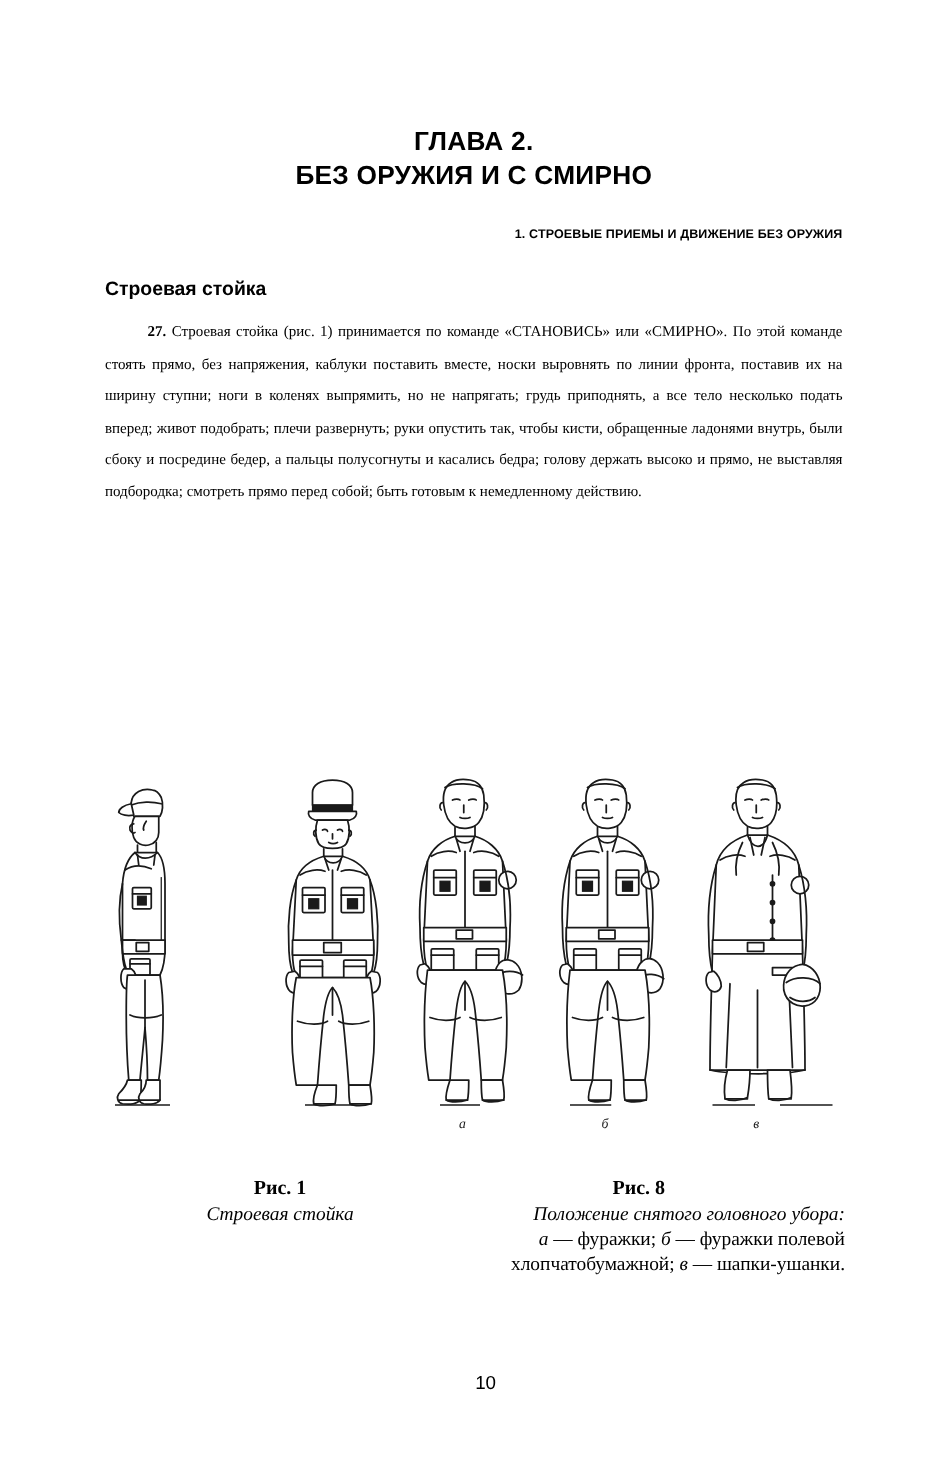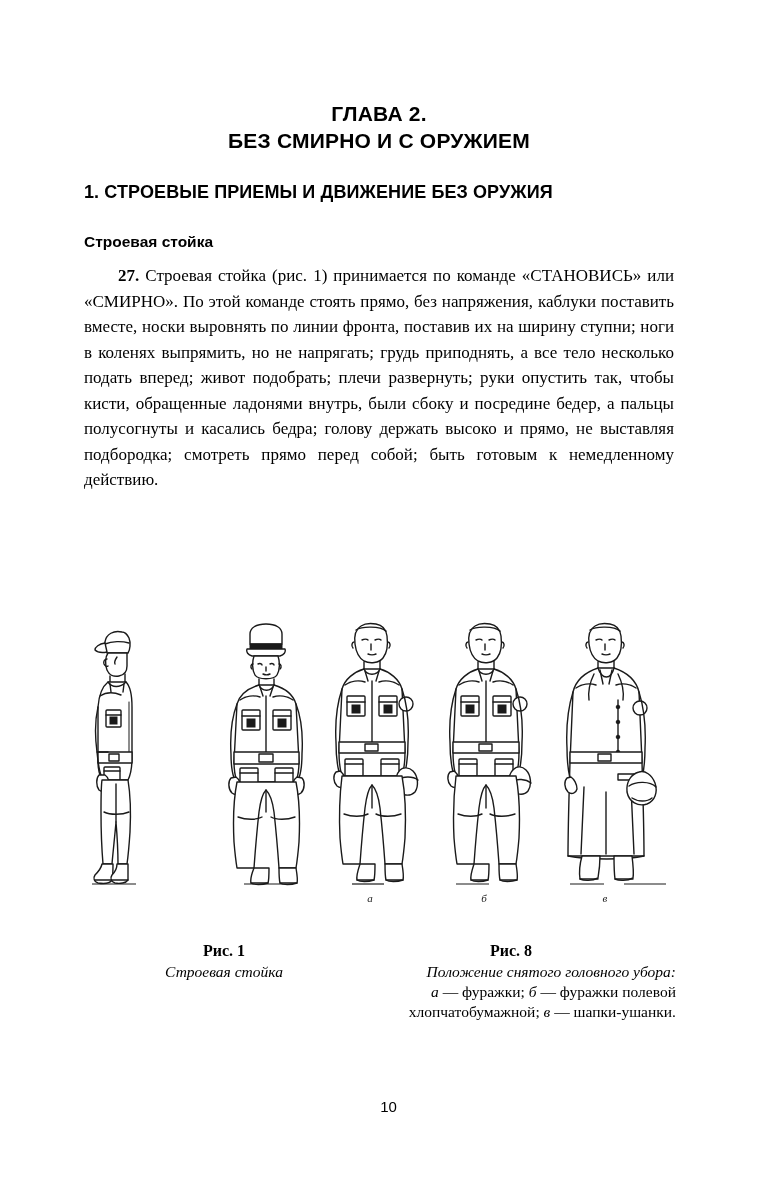--- a/index.html
+++ b/index.html
@@ -35,38 +35,38 @@
     font-weight: bold;
     font-size: 21px;
     line-height: 27px;
     letter-spacing: 0.2px;
     margin: 0;
   }
   .chapter-head .line {
     display: block;
   }
   .section-head {
-    text-align: left;
+    text-align: right;
     font-family: "Liberation Sans", sans-serif;
     font-weight: bold;
-    font-size: 18px;
+    font-size: 10px;
     margin: 28px 0 0 0;
     letter-spacing: 0.1px;
   }
   .subsection-head {
     font-family: "Liberation Sans", sans-serif;
     font-size: 15.5px;
     margin: 30px 0 0 0;
     text-align: left;
   }
 
   
   .body-par {
     margin: 12px 0 0 0;
-    font-size: 17px;
+    font-size: 12px;
     line-height: 25.5px;
     text-align: justify;
     text-indent: 34px;
     hyphens: manual;
   }
   .body-par b { font-weight: bold; }
 
   
   .figures {
     position: absolute;
@@ -137,21 +137,21 @@
 </style>
 </head>
 <body>
 
 <div class="page">
 
   <div class="content">
 
     <h1 class="chapter-head">
       <span class="line">ГЛАВА 2.</span>
-      <span class="line">БЕЗ СМИРНО И С ОРУЖИЕМ</span>
+      <span class="line">БЕЗ ОРУЖИЯ И С СМИРНО</span>
     </h1>
 
     <h2 class="section-head">1. СТРОЕВЫЕ ПРИЕМЫ И ДВИЖЕНИЕ БЕЗ ОРУЖИЯ</h2>
 
     <h3 class="subsection-head">Строевая стойка</h3>
 
     <p class="body-par"><b>27.</b><span> Строевая стойка (рис. 1) принимается по команде «СТАНОВИСЬ» или «СМИРНО». По этой команде стоять прямо, без напряжения, каблуки поставить вместе, носки выровнять по линии фронта, поставив их на ширину ступни; ноги в коленях выпрямить, но не напрягать; грудь приподнять, а все тело несколько подать вперед; живот подобрать; плечи развернуть; руки опустить так, чтобы кисти, обращенные ладонями внутрь, были сбоку и посредине бедер, а пальцы полусогнуты и касались бедра; голову держать высоко и прямо, не выставляя подбородка; смотреть прямо перед собой; быть готовым к немедленному действию.</span></p>
 
   </div>
 

